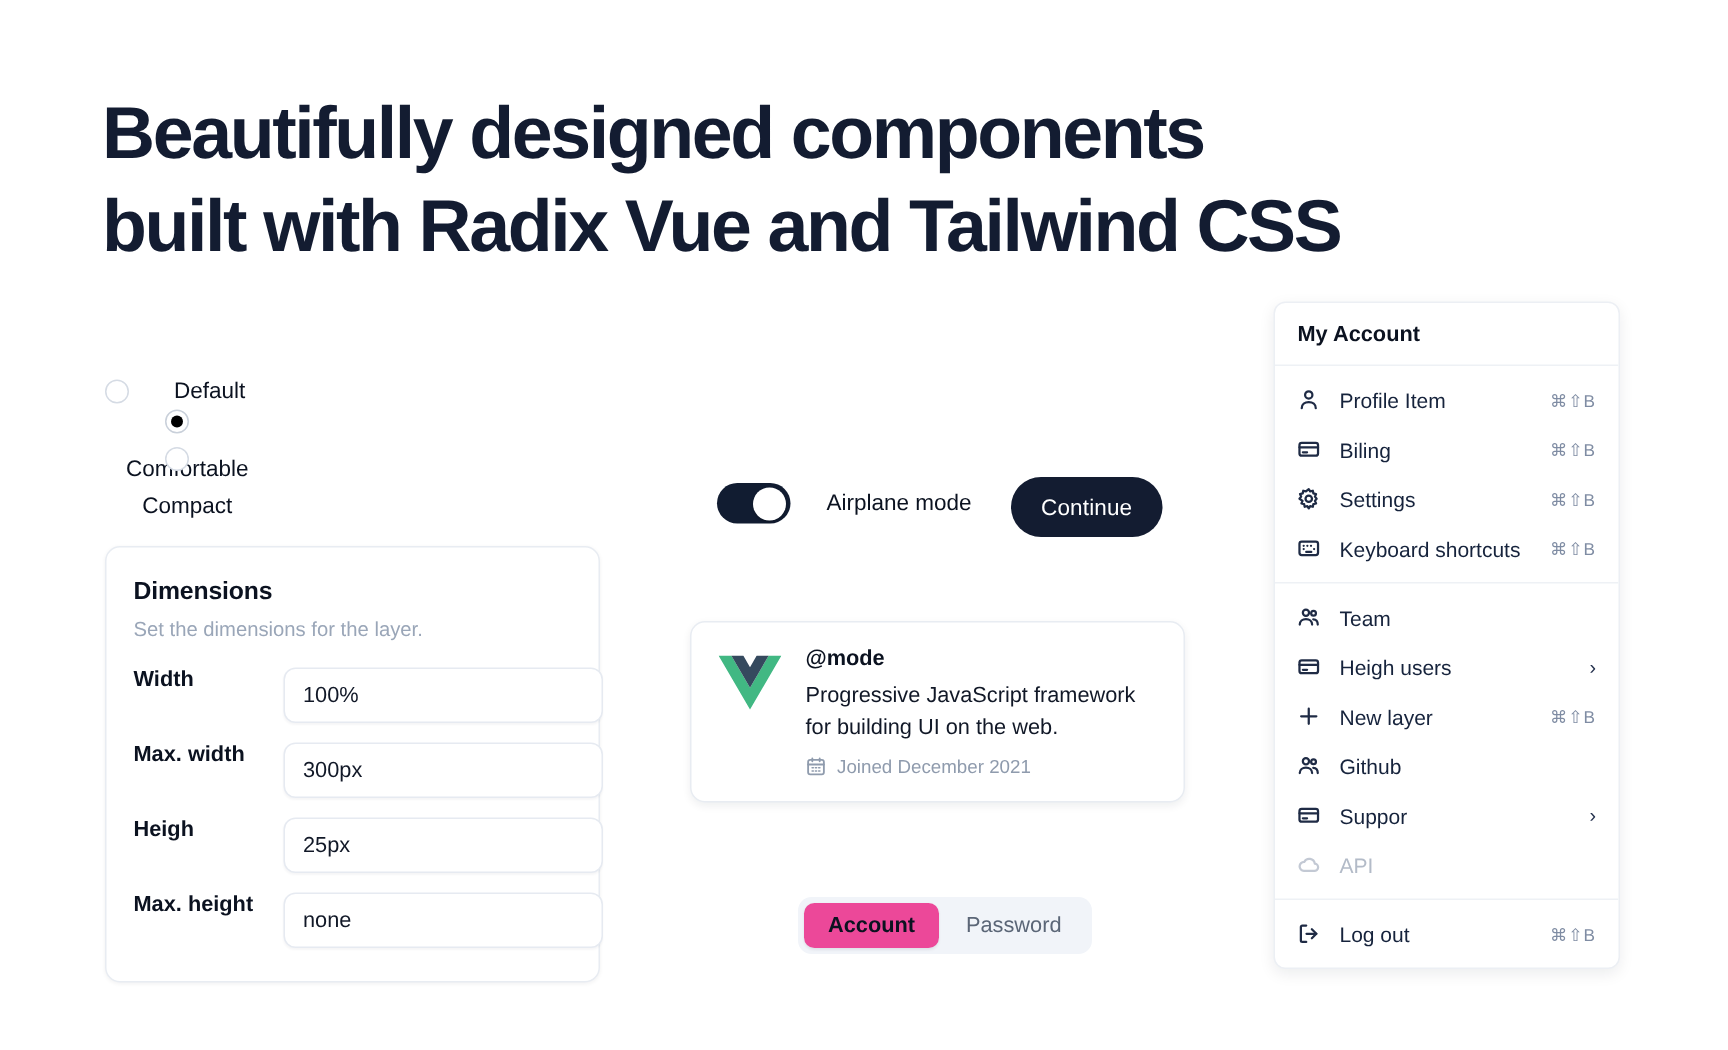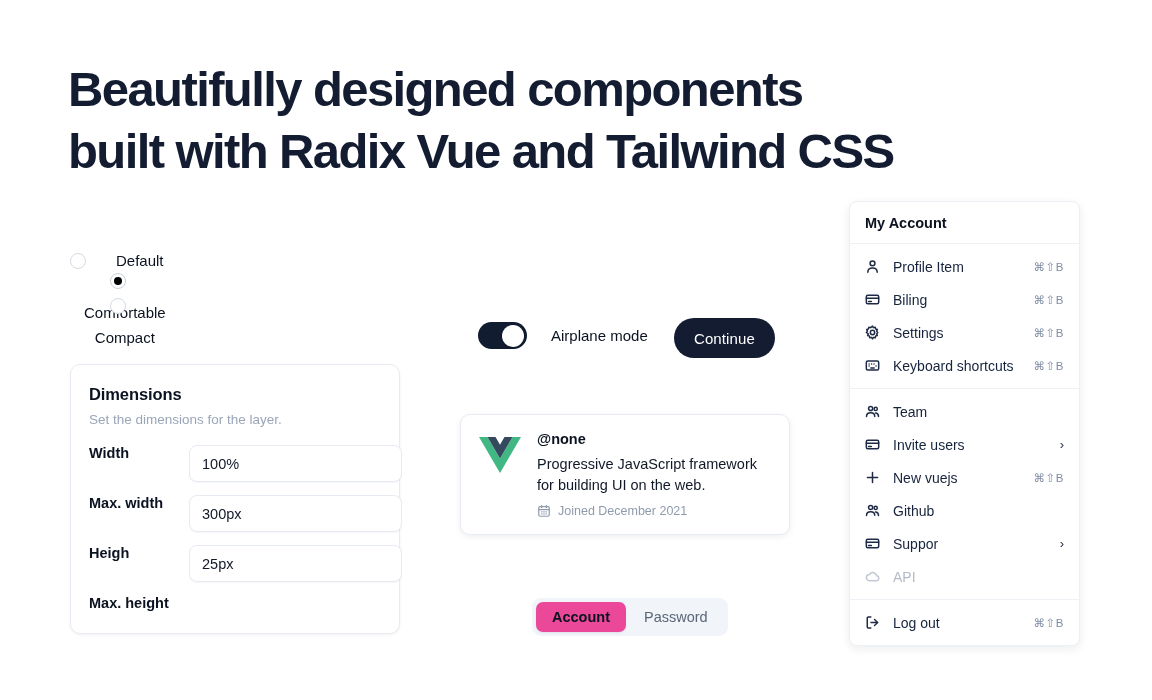--- a/index.html
+++ b/index.html
@@ -173,20 +173,21 @@
         <div class="dim-row">
           <label class="dim-label">Max. width</label>
           <input class="dim-input" type="text" value="300px" style="">
         </div>
         <div class="dim-row">
           <label class="dim-label">Heigh</label>
           <input class="dim-input" type="text" value="25px" style="">
         </div>
         <div class="dim-row">
           <label class="dim-label">Max. height</label>
+          <input class="dim-input" type="text" value="none" style="">
         </div>
       </div>
   </div>
 
   <div class="switch-row">
     <div class="switch">
       <div class="knob"></div>
     </div>
     <span class="switch-label">Airplane mode</span>
   </div>
@@ -194,21 +195,21 @@
   <button class="continue-btn">Continue</button>
 
   <div class="hover-card">
     <span class="vue-logo">
       <svg viewBox="0 0 42 38" width="42" height="38">
         <polygon points="0,0 8.5,0 21,21.5 33.5,0 42,0 21,36" fill="#41b883"></polygon>
         <polygon points="8.5,0 16.5,0 21,7.8 25.5,0 33.5,0 21,21.5" fill="#35495e"></polygon>
       </svg>
     </span>
     <div class="hc-body">
-      <div class="hc-handle">@none</div>
+      <div class="hc-handle">@mode</div>
       <div class="hc-desc">Progressive JavaScript framework for building UI on the web.</div>
       <div class="hc-meta">
         <span>
           <svg viewBox="0 0 16 16" width="14" height="14" fill="none" stroke="#8f9bad" stroke-width="1.4">
             <rect x="2" y="3" width="12" height="11" rx="1.6"></rect>
             <path d="M2 6.5h12M5.2 1.8v2.2M10.8 1.8v2.2" stroke-linecap="round"></path>
             <path d="M5 9h1M7.5 9h1M10 9h1M5 11.4h1M7.5 11.4h1M10 11.4h1" stroke-width="1.1" stroke-linecap="round"></path>
           </svg>
         </span>
         <span>Joined December 2021</span>
@@ -282,30 +283,30 @@
             <span class="mi-label">Team</span>
           </div>
           <div class="menu-item">
             <span class="mi-icon">
               <svg viewBox="0 0 16 16" width="15" height="15" stroke="currentColor" fill="none" stroke-width="1.6" stroke-linecap="round" stroke-linejoin="round">
                 <rect x="1.4" y="3.4" width="13.2" height="9.2" rx="1.6"></rect>
                 <path d="M1.4 6.6h13.2"></path>
                 <path d="M3.8 10.2h3"></path>
               </svg>
             </span>
-            <span class="mi-label">Invite users</span>
+            <span class="mi-label">Heigh users</span>
             <span class="mi-chevron">›</span>
           </div>
           <div class="menu-item">
             <span class="mi-icon">
               <svg viewBox="0 0 16 16" width="15" height="15" stroke="currentColor" fill="none" stroke-width="1.6" stroke-linecap="round" stroke-linejoin="round">
                 <path d="M8 2.6v10.8M2.6 8h10.8"></path>
               </svg>
             </span>
-            <span class="mi-label">New vuejs</span>
+            <span class="mi-label">New layer</span>
             <span class="mi-short">⌘⇧B</span>
           </div>
           <div class="menu-item">
             <span class="mi-icon">
               <svg viewBox="0 0 16 16" width="15" height="15" stroke="currentColor" fill="none" stroke-width="1.6" stroke-linecap="round" stroke-linejoin="round">
                 <circle cx="6" cy="4.8" r="2.2"></circle>
                 <circle cx="11.4" cy="5.2" r="1.7"></circle>
                 <path d="M1.6 13.2c0-2.5 1.9-3.9 4.4-3.9s4.4 1.4 4.4 3.9"></path>
                 <path d="M11.2 9.5c1.9.1 3.2 1.4 3.2 3.7"></path>
               </svg>

